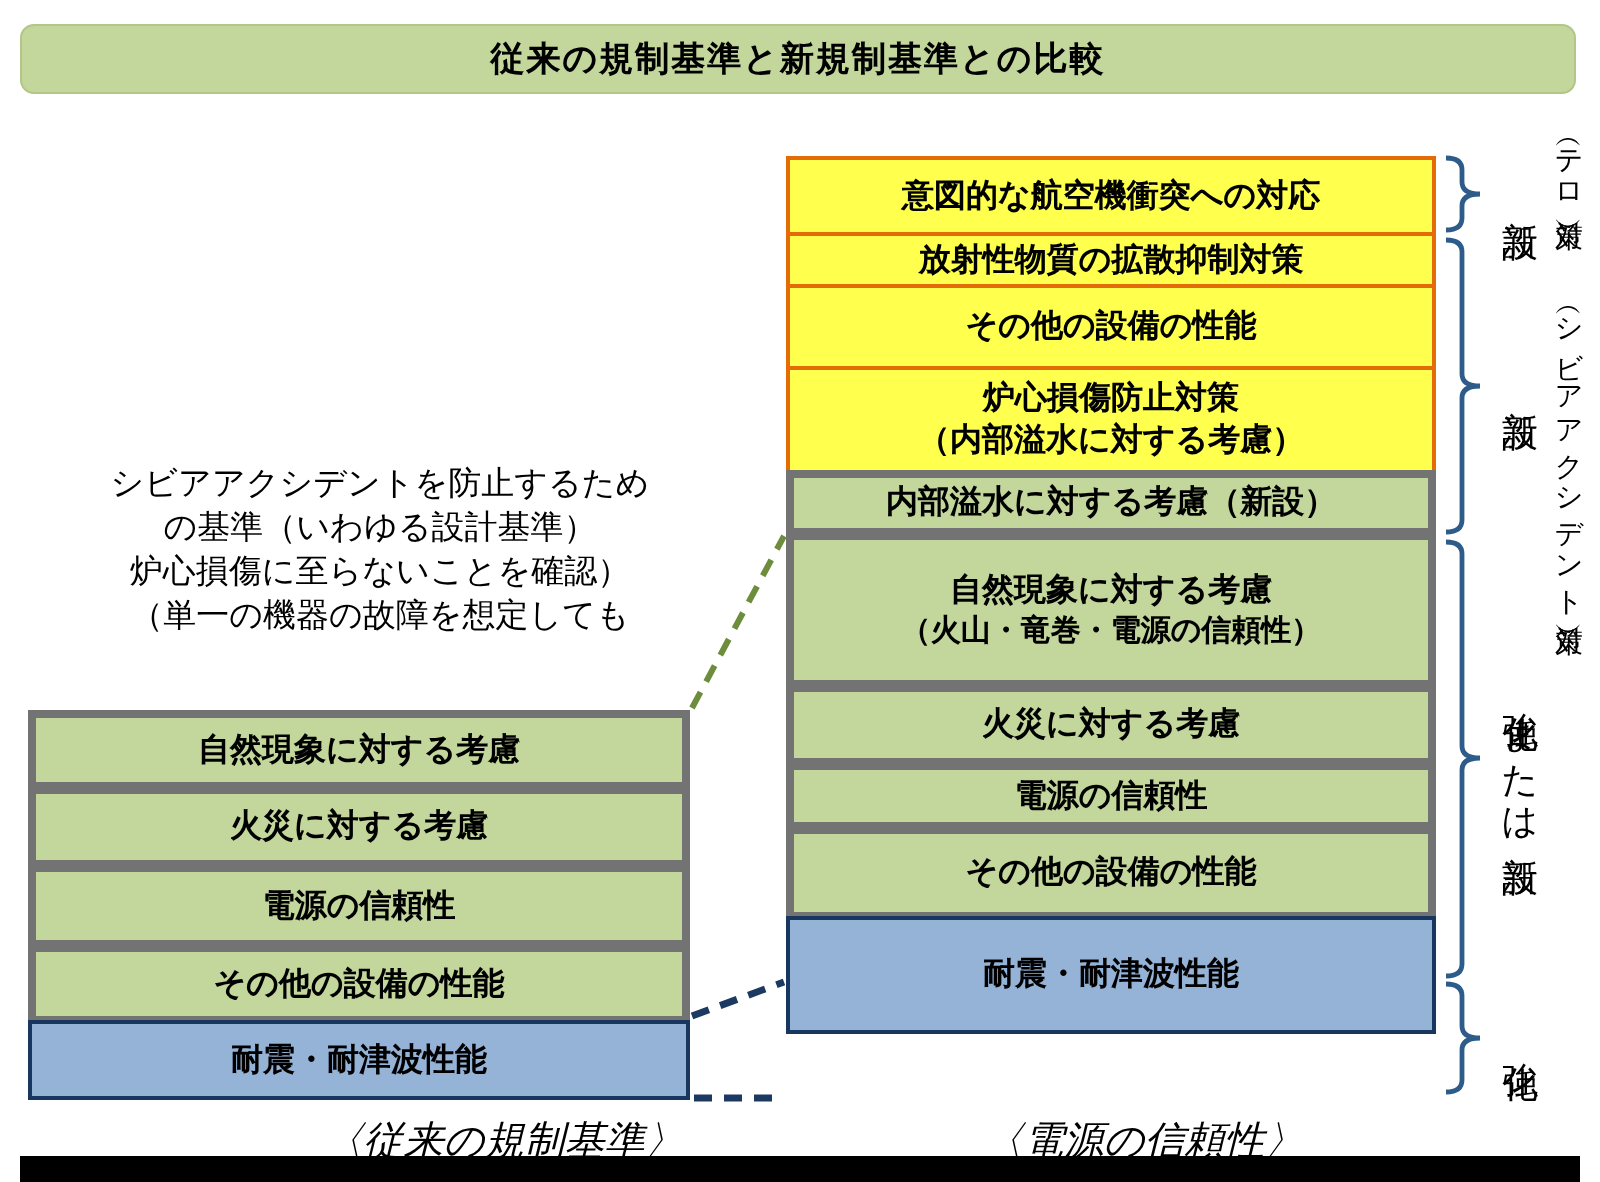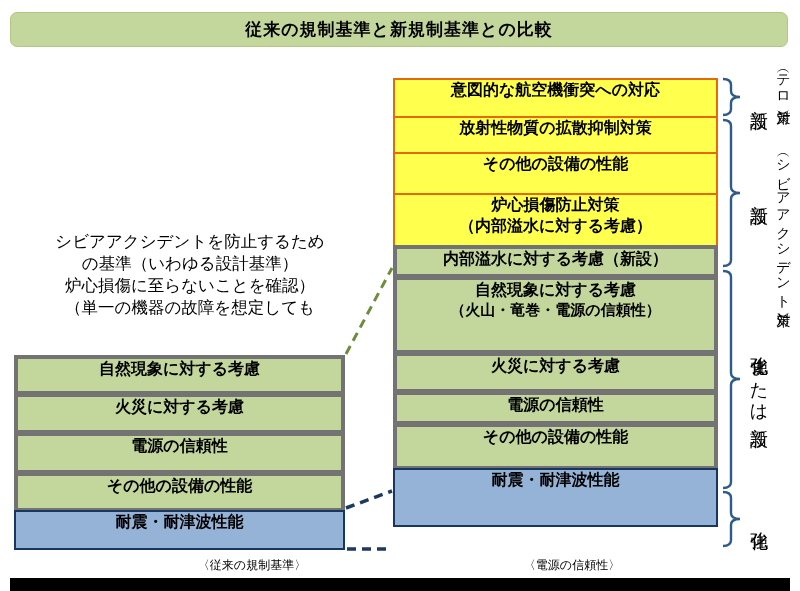--- a/index.html
+++ b/index.html
@@ -12,36 +12,36 @@
              font-size:17px;font-weight:bold;letter-spacing:1px;}
 
   .note{position:absolute;left:15px;top:231px;width:350px;text-align:center;
         font-size:16.5px;line-height:22px;}
 
   .col{position:absolute;}
   .col-old{left:14px;top:355px;width:331px;}
   .col-new{left:393px;top:78px;width:325px;}
 
   .box{box-sizing:border-box;display:flex;flex-direction:column;align-items:center;
-       text-align:center;font-weight:bold;font-size:16px;
+       justify-content:center;text-align:center;font-weight:bold;font-size:16px;
        line-height:1.3;}
   .box + .box{margin-top:-2px;}
   .box.green{background:#c3d69b;border:4px solid #737373;}
   .box.yellow{background:#ffff4d;border:2px solid #e36c09;}
   .box.blue{background:#95b3d7;border:2px solid #17375e;}
   .box .sub{font-size:15px;}
 
   .overlay{position:absolute;left:0;top:0;pointer-events:none;}
 
   .vlabel{position:absolute;writing-mode:vertical-rl;display:flex;
           align-items:center;line-height:1;}
   .vlabel.kanji{font-size:18px;width:24px;justify-content:center;letter-spacing:2px;}
   .vlabel.paren{font-size:14px;width:24px;justify-content:flex-start;letter-spacing:1px;}
 
-  .axis-label{position:absolute;width:240px;text-align:center;font-size:12px;}
+  .axis-label{position:absolute;width:240px;text-align:center;font-size:20px;font-style:italic;}
 
   .bottom-bar{position:absolute;left:10px;top:578px;width:780px;height:13px;background:#000;}
 </style>
 </head>
 <body>
 
 <div class="page">
 
   <div class="title-bar">従来の規制基準と新規制基準との比較</div>
 
@@ -67,21 +67,21 @@
     </div>
     <div class="box blue" style="height:40px">
       <span>耐震・耐津波性能</span>
     </div>
   </div>
 
   <div class="col col-new">
     <div class="box yellow" style="height:40px">
       <span>意図的な航空機衝突への対応</span>
     </div>
-    <div class="box yellow" style="height:38px">
+    <div class="box yellow" style="height:28px">
       <span>放射性物質の拡散抑制対策</span>
     </div>
     <div class="box yellow" style="height:43px">
       <span>その他の設備の性能</span>
     </div>
     <div class="box yellow" style="height:54px">
       <span>炉心損傷防止対策</span>
       <span>（内部溢水に対する考慮）</span>
     </div>
     <div class="box green" style="height:33px">

